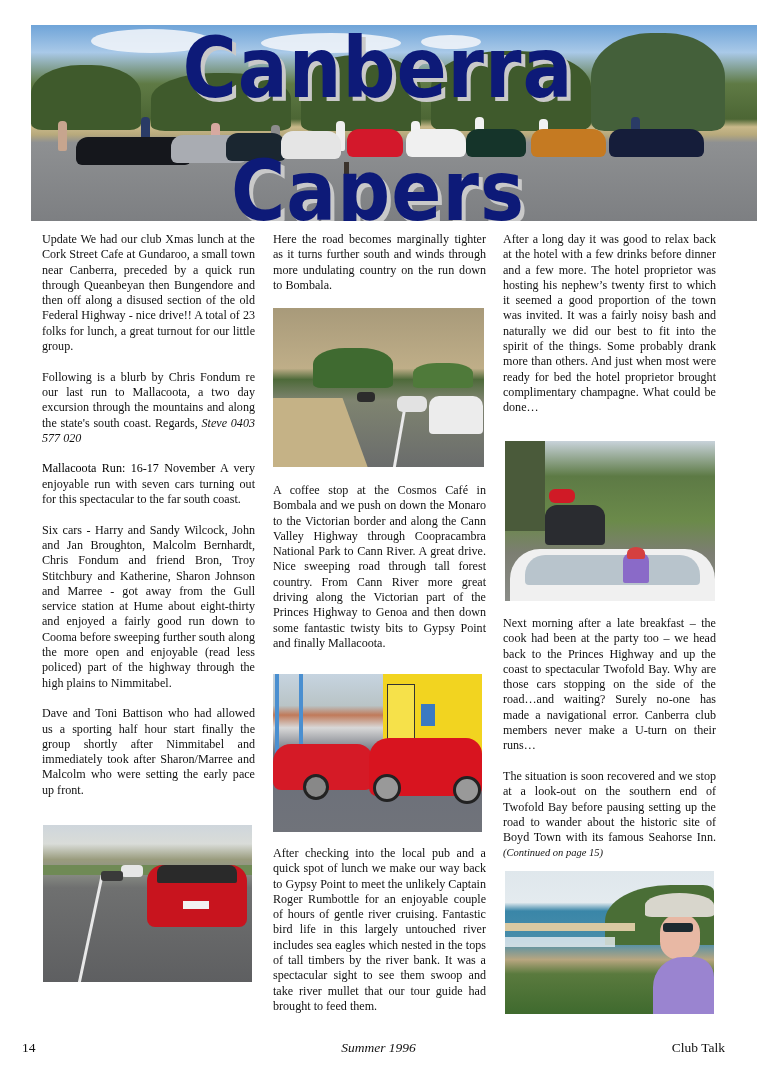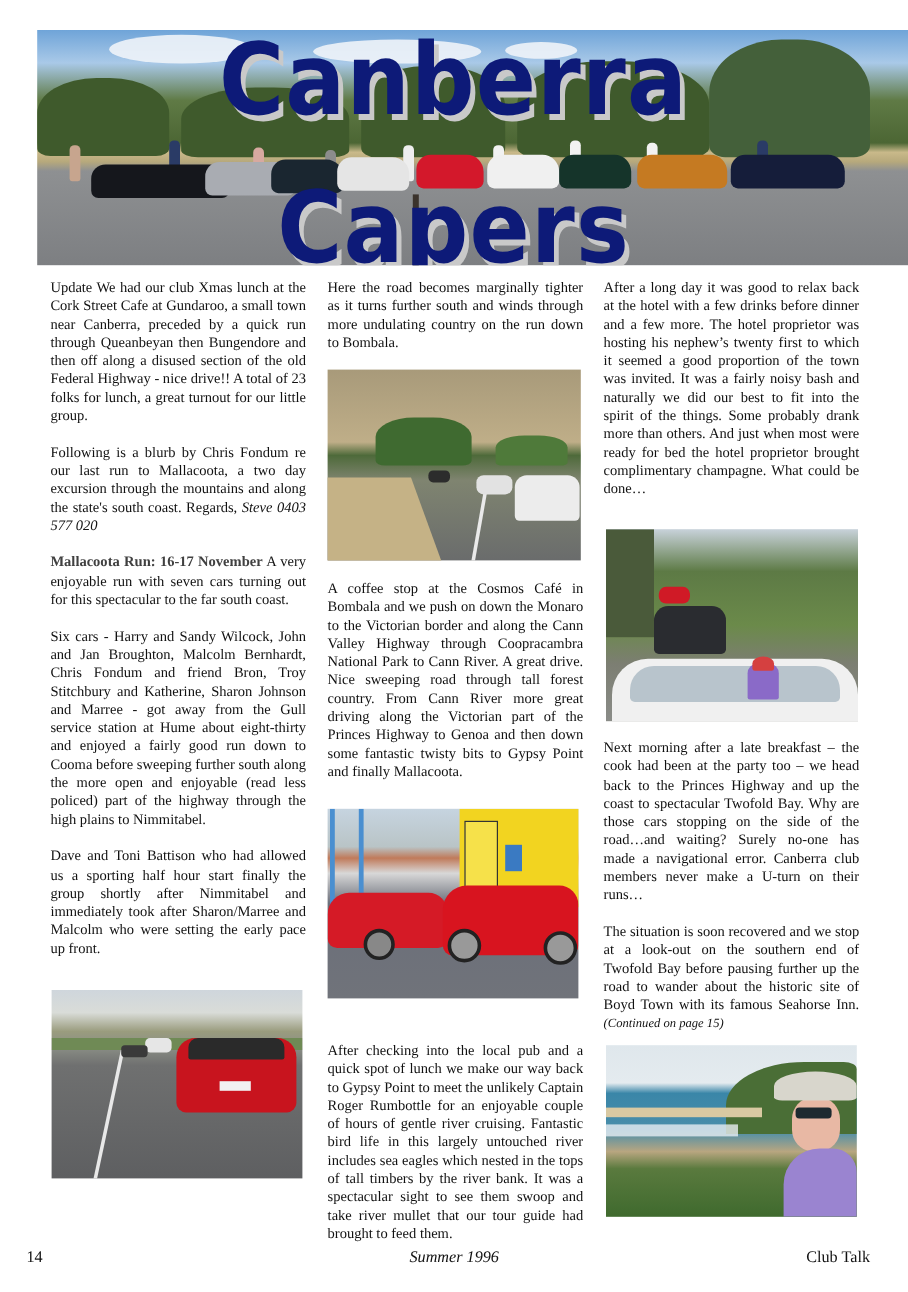--- a/index.html
+++ b/index.html
@@ -10,21 +10,21 @@
   .banner .tree { position:absolute; background:#3f5a2c; border-radius:45% 45% 10% 10%; }
   .banner .car { position:absolute; height:28px; border-radius:12px 14px 6px 6px; }
   .banner .person { position:absolute; width:9px; height:30px; border-radius:4px 4px 2px 2px; }
   .banner .post { position:absolute; left:313px; top:137px; width:5px; height:60px; background:#3b332c; }
   .banner-title { position:absolute; left:0; top:-6px; width:694px; text-align:center;
     font-family:"DejaVu Sans", sans-serif; font-weight:bold; font-size:74px; letter-spacing:1px;
     color:#0d1a78; text-shadow: 4px 4px 0 #c9c9c9; line-height:110px; transform:scaleY(1.12); }
   .col { position:absolute; top:232px; width:213px; font-size:12.1px; line-height:15.3px; text-align:justify; }
   .col p { margin:0 0 15.3px 0; }
   .c1 { left:42px; } .c2 { left:273px; } .c3 { left:503px; }
-  .hl { color:#404040; font-weight:bold; }
+  .hl { color:#000000; font-weight:normal; }
   b.lead { font-weight:normal; }
   .sig, .cont { font-style:italic; }
   .cont { font-size:10.5px;margin-top:10px; }
   .photo { position:absolute; overflow:hidden; }
   .footer { position:absolute; top:1040px; font-size:13.5px; }
 </style>
 </head>
 <body>
 
 <div class="banner">
@@ -100,41 +100,41 @@
   <div style="position:absolute;left:110px;top:0;width:100px;height:82px;background:#f2d420;"></div>
   <div style="position:absolute;left:114px;top:10px;width:26px;height:60px;background:#f6e14a;border:1px solid #333;"></div>
   <div style="position:absolute;left:148px;top:30px;width:14px;height:22px;background:#3a7ac2;"></div>
   <div style="position:absolute;left:0px;top:70px;width:100px;height:46px;background:#d51a26;border-radius:18px 16px 8px 8px;"></div>
   <div style="position:absolute;left:96px;top:64px;width:113px;height:58px;background:#d8141f;border-radius:20px 16px 8px 8px;"></div>
   <div style="position:absolute;left:30px;top:100px;width:20px;height:20px;background:#888;border-radius:50%;border:3px solid #222;"></div>
   <div style="position:absolute;left:100px;top:100px;width:22px;height:22px;background:#999;border-radius:50%;border:3px solid #222;"></div>
   <div style="position:absolute;left:180px;top:102px;width:22px;height:22px;background:#999;border-radius:50%;border:3px solid #222;"></div>
 </div>
 
-<div class="col c2" style="top:846px;margin-top:22px;">
+<div class="col c2" style="top:846px;">
   <p>After checking into the local pub and a quick spot of lunch we make our way back to Gypsy Point to meet the unlikely Captain Roger Rumbottle for an enjoyable couple of hours of gentle river cruising. Fantastic bird life in this largely untouched river includes sea eagles which nested in the tops of tall timbers by the river bank. It was a spectacular sight to see them swoop and take river mullet that our tour guide had brought to feed them.</p>
 </div>
 
 <div class="col c3">
   <p>After a long day it was good to relax back at the hotel with a few drinks before dinner and a few more. The hotel proprietor was hosting his nephew’s twenty first to which it seemed a good proportion of the town was invited. It was a fairly noisy bash and naturally we did our best to fit into the spirit of the things. Some probably drank more than others. And just when most were ready for bed the hotel proprietor brought complimentary champagne. What could be done…</p>
 </div>
 
 <div class="photo" style="left:505px;top:441px;width:210px;height:160px;background:linear-gradient(180deg,#c8d2da 0%,#5d7a45 22%,#6b8a4a 50%,#7c7e72 70%,#8a8c88 100%);">
   <div style="position:absolute;left:0;top:0;width:40px;height:90px;background:#4a5a3a;"></div>
   <div style="position:absolute;left:44px;top:48px;width:26px;height:14px;background:#d01a26;border-radius:6px;"></div>
   <div style="position:absolute;left:40px;top:64px;width:60px;height:40px;background:#2a2c30;border-radius:12px 12px 4px 4px;"></div>
   <div style="position:absolute;left:5px;top:108px;width:205px;height:60px;background:#f0f0f0;border-radius:30px 30px 0 0;"></div>
   <div style="position:absolute;left:20px;top:114px;width:175px;height:30px;background:#b8c4cc;border-radius:20px 20px 4px 4px;"></div>
   <div style="position:absolute;left:118px;top:112px;width:26px;height:30px;background:#8a6ac8;border-radius:8px 8px 2px 2px;"></div>
   <div style="position:absolute;left:122px;top:106px;width:18px;height:12px;background:#d54040;border-radius:50% 50% 2px 2px;"></div>
 </div>
 
 <div class="col c3" style="top:616px;">
   <p>Next morning after a late breakfast – the cook had been at the party too – we head back to the Princes Highway and up the coast to spectacular Twofold Bay. Why are those cars stopping on the side of the road…and waiting? Surely no-one has made a navigational error. Canberra club members never make a U-turn on their runs…</p>
-  <p><span>The situation is soon recovered and we stop at a look-out on the southern end of Twofold Bay before pausing further up the road to wander about the historic site of Boyd Town with its famous Seahorse Inn. </span><span class="cont">(Continued on page 15)</span></p>
+  <p><span>The situation is soon recovered and we stop at a look-out on the southern end of Twofold Bay before pausing setting up the road to wander about the historic site of Boyd Town with its famous Seahorse Inn. </span><span class="cont">(Continued on page 15)</span></p>
 </div>
 
 <div class="photo" style="left:505px;top:871px;width:209px;height:143px;background:linear-gradient(180deg,#dfe7ec 0%,#e4ebef 22%,#3a86a8 28%,#4a8eaa 50%,#b8a680 62%,#5a7a3e 72%,#3f6a2e 100%);">
   <div style="position:absolute;left:100px;top:14px;width:109px;height:60px;background:#4a6e36;border-radius:60% 10% 0 0;"></div>
   <div style="position:absolute;left:0;top:52px;width:130px;height:8px;background:#d9c9a2;"></div>
   <div style="position:absolute;left:0;top:66px;width:110px;height:10px;background:#e8eef2;opacity:.8;"></div>
   <div style="position:absolute;left:155px;top:44px;width:40px;height:44px;background:#e8b8a4;border-radius:40%;"></div>
   <div style="position:absolute;left:140px;top:22px;width:69px;height:24px;background:#d8d6cc;border-radius:50% 50% 10% 10%;"></div>
   <div style="position:absolute;left:158px;top:52px;width:30px;height:9px;background:#1e2a30;border-radius:3px;"></div>
   <div style="position:absolute;left:148px;top:86px;width:61px;height:57px;background:#9a84d0;border-radius:30px 20px 0 0;"></div>

